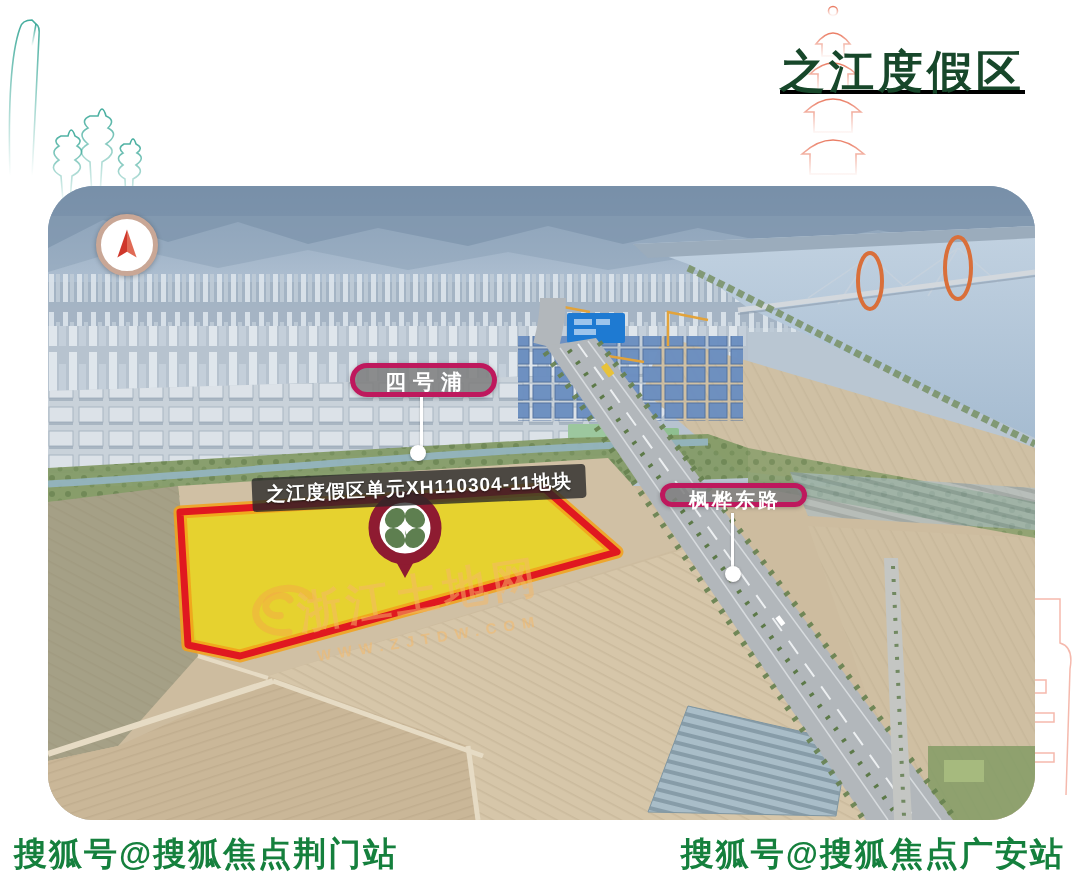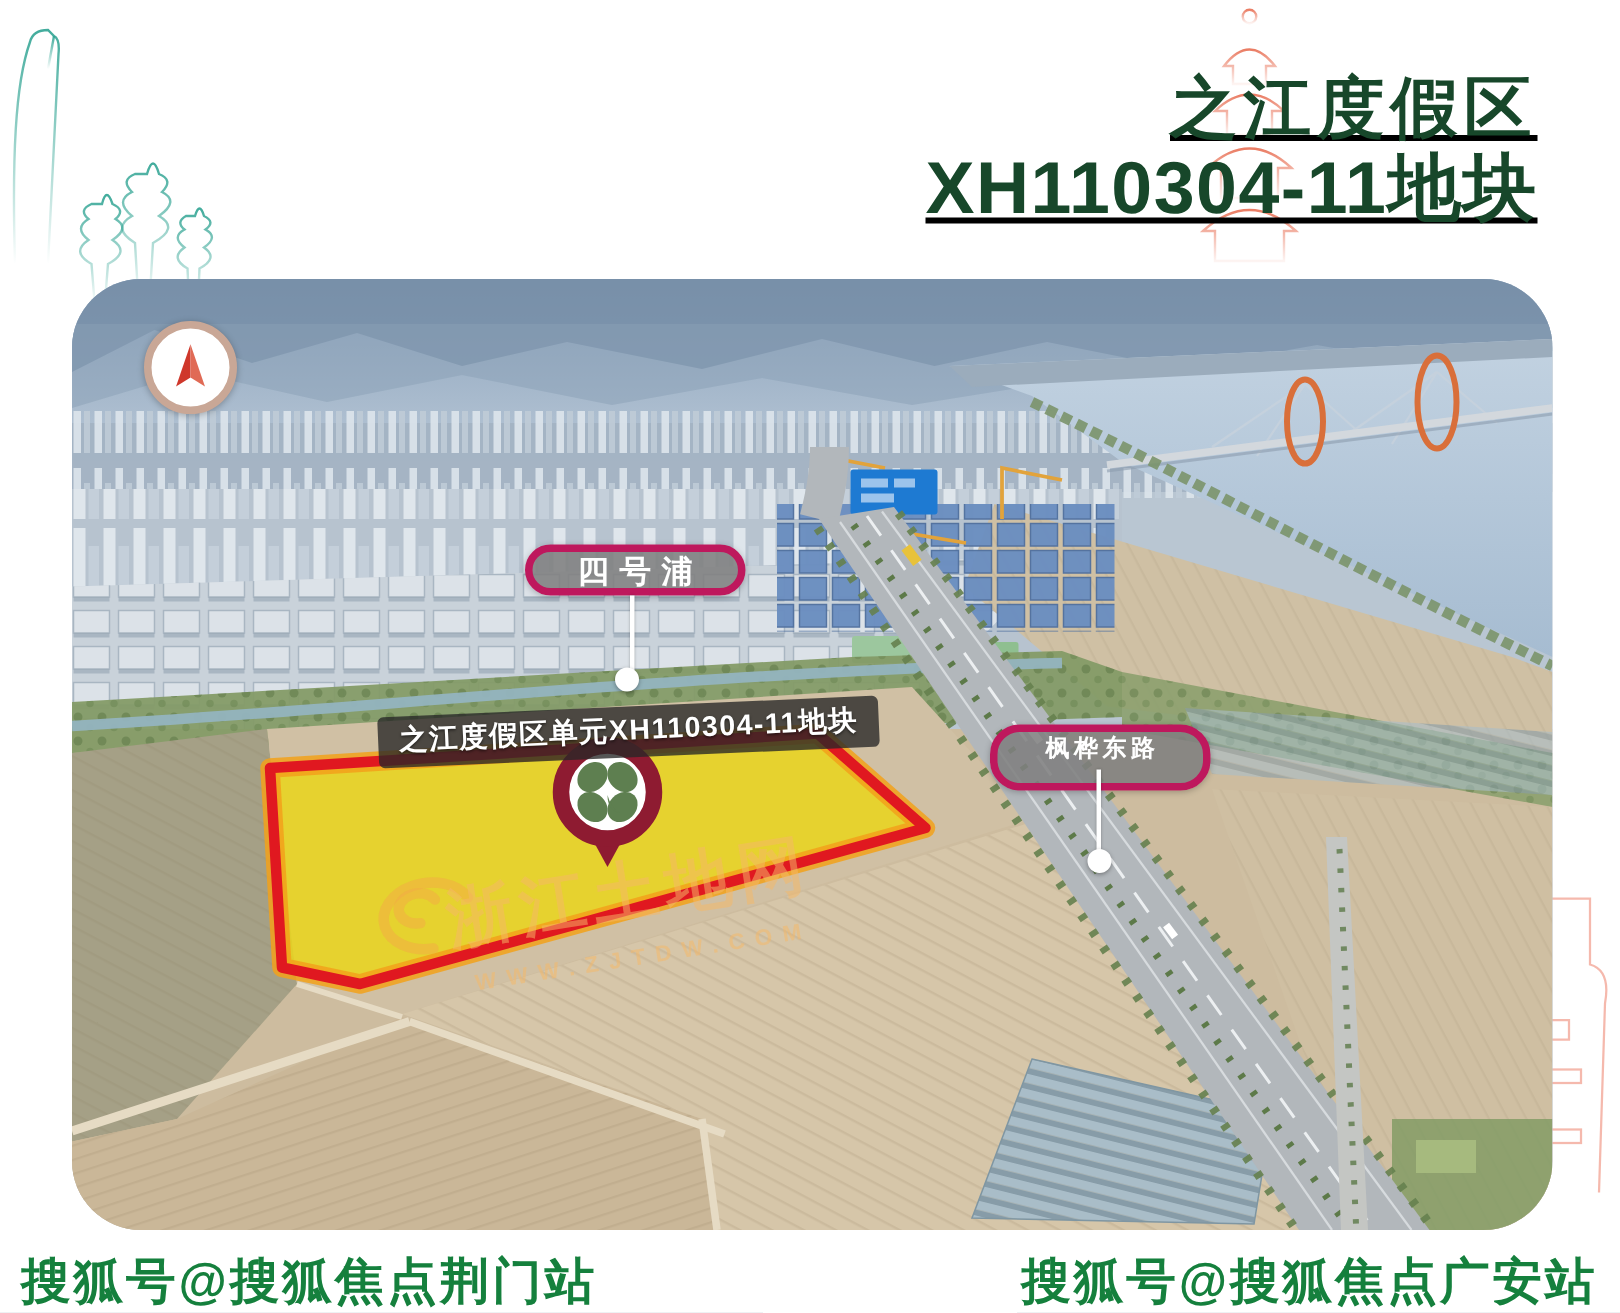--- a/index.html
+++ b/index.html
@@ -23,21 +23,21 @@
   .compass{position:absolute;left:48px;top:28px;width:62px;height:62px;border-radius:50%;
            background:#fff;border:5px solid #c9a796;box-sizing:border-box;
            box-shadow:0 1px 5px rgba(0,0,0,.28);}
   .compass svg{position:absolute;left:3px;top:2px;}
 
   
   .pill{position:absolute;background:rgba(128,128,128,.88);border:5px solid #be185d;
         border-radius:20px;color:#fff;font-weight:700;text-align:center;
         box-sizing:border-box;box-shadow:0 1px 4px rgba(0,0,0,.25);}
   .pill-canal{left:302px;top:177px;width:147px;height:34px;font-size:21px;line-height:28px;letter-spacing:7px;padding-left:7px;}
-  .pill-road{left:612px;top:297px;width:147px;height:44px;font-size:16px;line-height:24px;letter-spacing:3px;padding-left:3px;}
+  .pill-road{left:612px;top:297px;width:147px;height:24px;font-size:20px;line-height:24px;letter-spacing:3px;padding-left:3px;}
   .connector{position:absolute;width:3px;background:#ffffff;box-shadow:0 0 2px rgba(0,0,0,.3);}
   .conn-canal{left:372px;top:211px;height:50px;}
   .conn-road{left:683px;top:327px;height:55px;}
   .dot{position:absolute;width:16px;height:16px;border-radius:50%;background:#ffffff;
        box-shadow:0 1px 3px rgba(0,0,0,.35);}
   .dot-canal{left:362px;top:259px;}
   .dot-road{left:677px;top:380px;}
 
   
   .parcel-label{position:absolute;left:204px;top:285px;height:34px;line-height:34px;
@@ -95,21 +95,20 @@
     <path d="M35,12 L35,24"></path>
     <path d="M18,40 Q35,18 52,40 L46,40 L46,52 L24,52 L24,40 Z"></path>
     <path d="M12,70 Q35,48 58,70 L50,70 L50,86 L20,86 L20,70 Z"></path>
     <path d="M7,108 Q35,82 63,108 L54,108 L54,128 L16,128 L16,108 Z"></path>
     <path d="M4,150 Q35,122 66,150 L58,150 L58,170 L12,170 L12,150 Z"></path>
   </g>
 </svg>
 
 <div class="title-block">
   <div class="title-line1">之江度假区</div>
-  <div class="title-line2">XH110304-11地块</div>
 </div>
 
 <svg class="salmon-decor" width="60" height="215" viewBox="0 0 60 215">
   <g fill="none" stroke="#ec806a" stroke-opacity="0.55" stroke-width="1.5">
     <path d="M14,0 L14,14 L40,14 L40,58 Q54,62 50,84 L46,210"></path>
     <path d="M14,95 L26,95 L26,108 L14,108"></path>
     <rect x="12" y="128" width="22" height="9"></rect>
     <rect x="12" y="168" width="22" height="9"></rect>
   </g>
 </svg>

